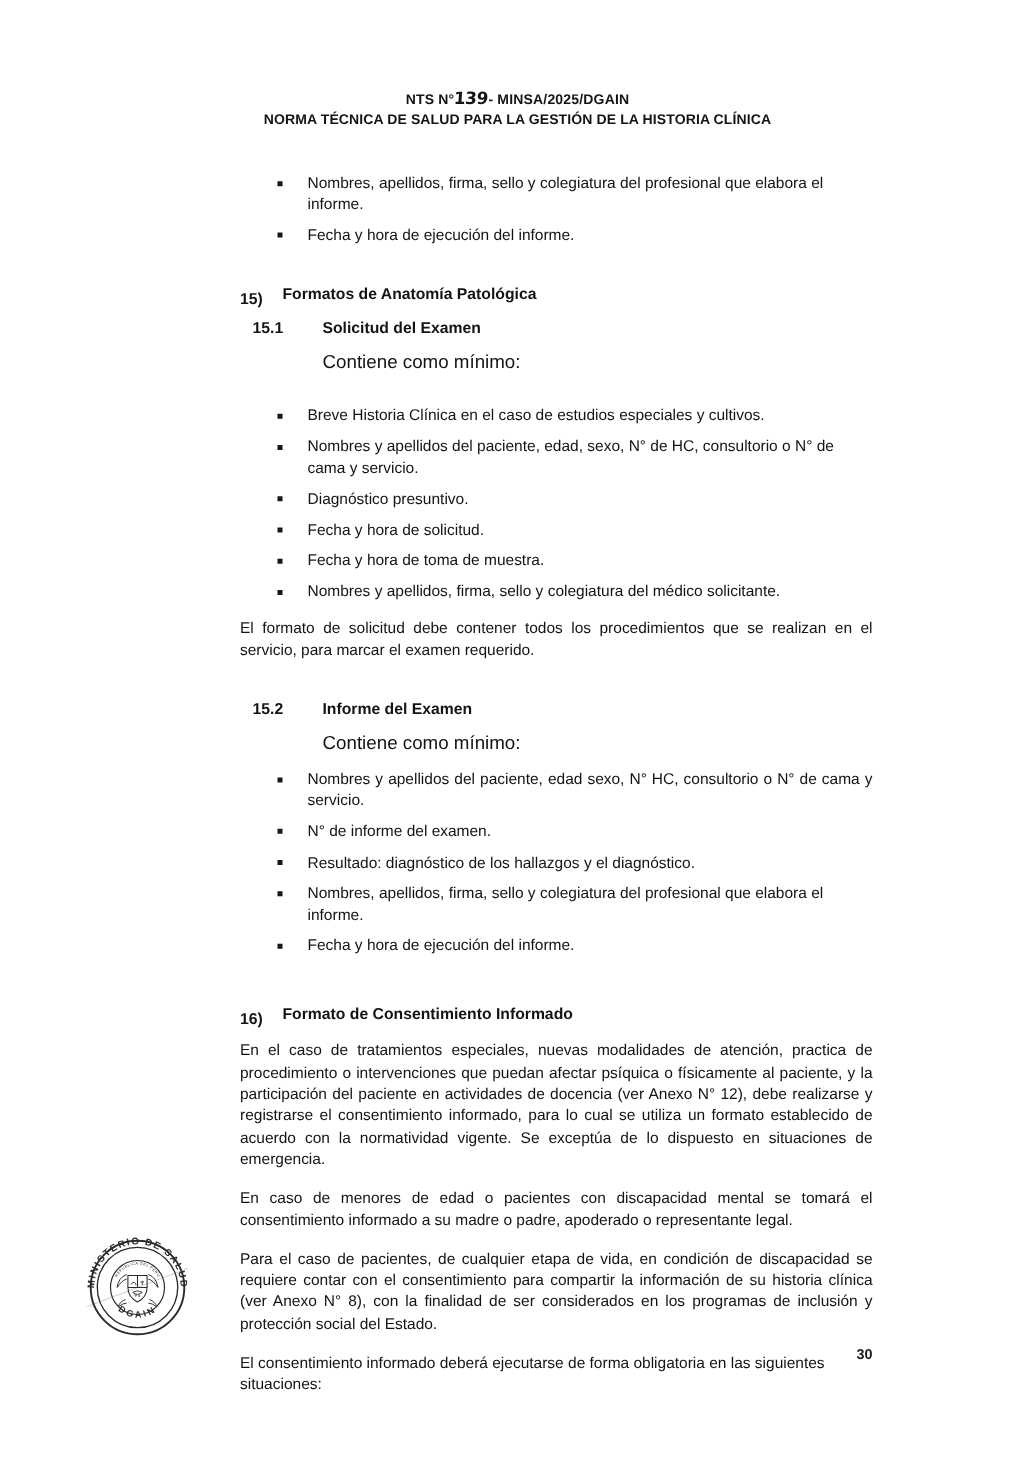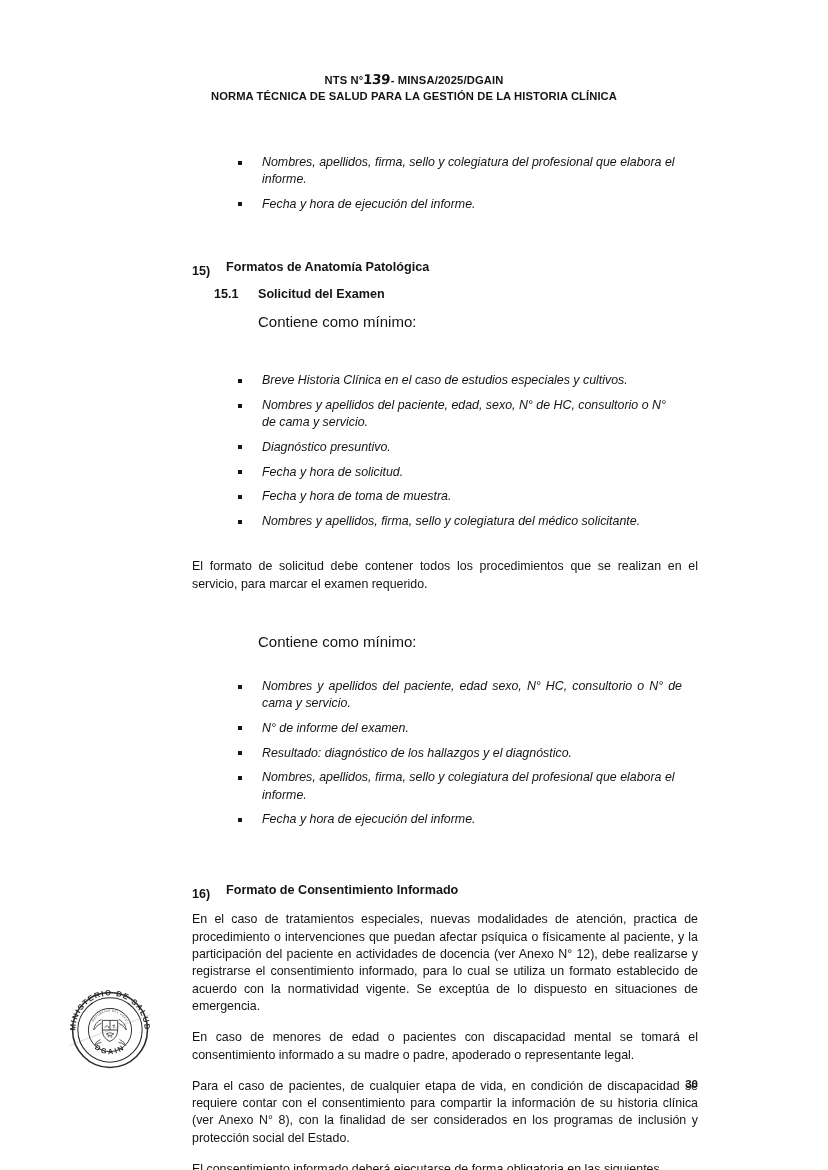--- a/index.html
+++ b/index.html
@@ -62,23 +62,22 @@
   .content {
     position: absolute;
     left: 192px;
     top: 138px;
     width: 506px;
   }
 
   
   .bullets {
     list-style: none;
-    margin: 16px;
+    margin: 0;
     padding: 0;
-    font-style: italic;
   }
   .bullets li {
     position: relative;
     padding-left: 54px;
     font-size: 12.4px;
     line-height: 17.2px;
     margin-bottom: 7.5px;
     text-align: left;
   }
   .bullets li:last-child { margin-bottom: 0; }
@@ -109,21 +108,21 @@
   .sub-heading {
     font-size: 12.6px;
     font-weight: bold;
     line-height: 17px;
     position: relative;
     padding-left: 56px;
     margin-left: 10px;
   }
   .sub-heading .subnum {
     position: absolute;
-    left: 12px;
+    left: 0;
     top: 0;
   }
 
   
   .indent-line {
     font-size: 15px;
     line-height: 17.2px;
     padding-left: 66px;
   }
 
@@ -203,20 +202,21 @@
       <li><span class="sq"></span><span>Fecha y hora de toma de muestra.</span></li>
       <li><span class="sq"></span><span>Nombres y apellidos, firma, sello y colegiatura del médico solicitante.</span></li>
     </ul>
 
     <div class="sp-12"></div>
 
     <p class="para">El formato de solicitud debe contener todos los procedimientos que se realizan en el servicio, para marcar el examen requerido.</p>
 
     <div class="sp-30"></div>
 
+    <div class="sub-heading"><span class="subnum">15.2</span><span>Informe del Examen</span></div>
 
     <div class="sp-10"></div>
 
     <div class="indent-line">Contiene como mínimo:</div>
 
     <div class="sp-12"></div>
 
     <ul class="bullets">
       <li class="jst" style="text-align:justify"><span class="sq"></span><span>Nombres y apellidos del paciente, edad sexo, N° HC, consultorio o N° de cama y servicio.</span></li>
       <li><span class="sq"></span><span>N° de informe del examen.</span></li>

